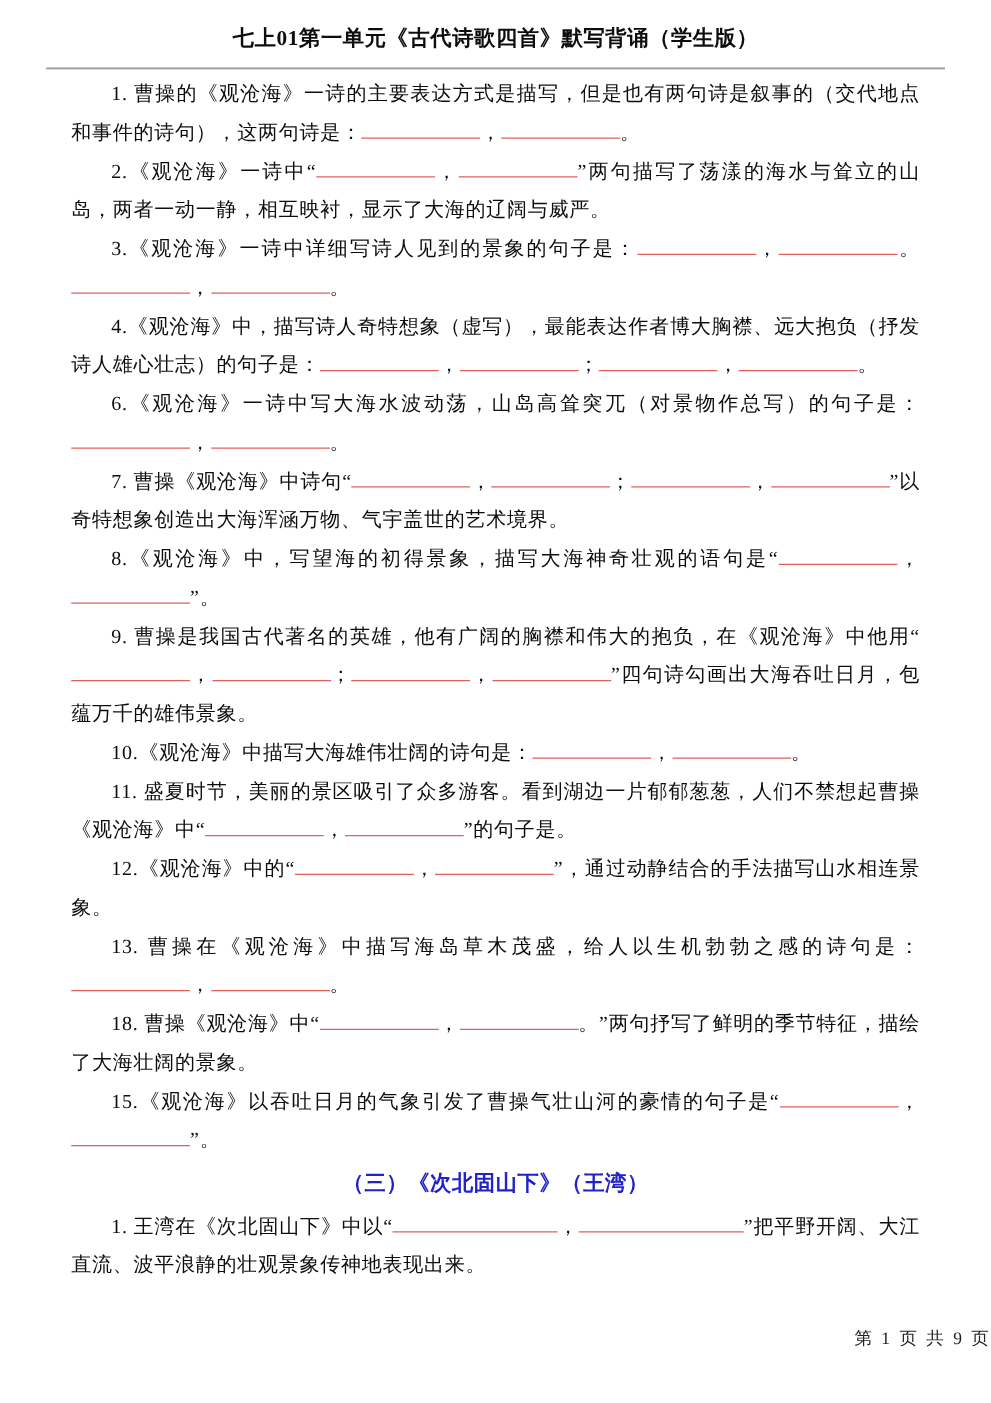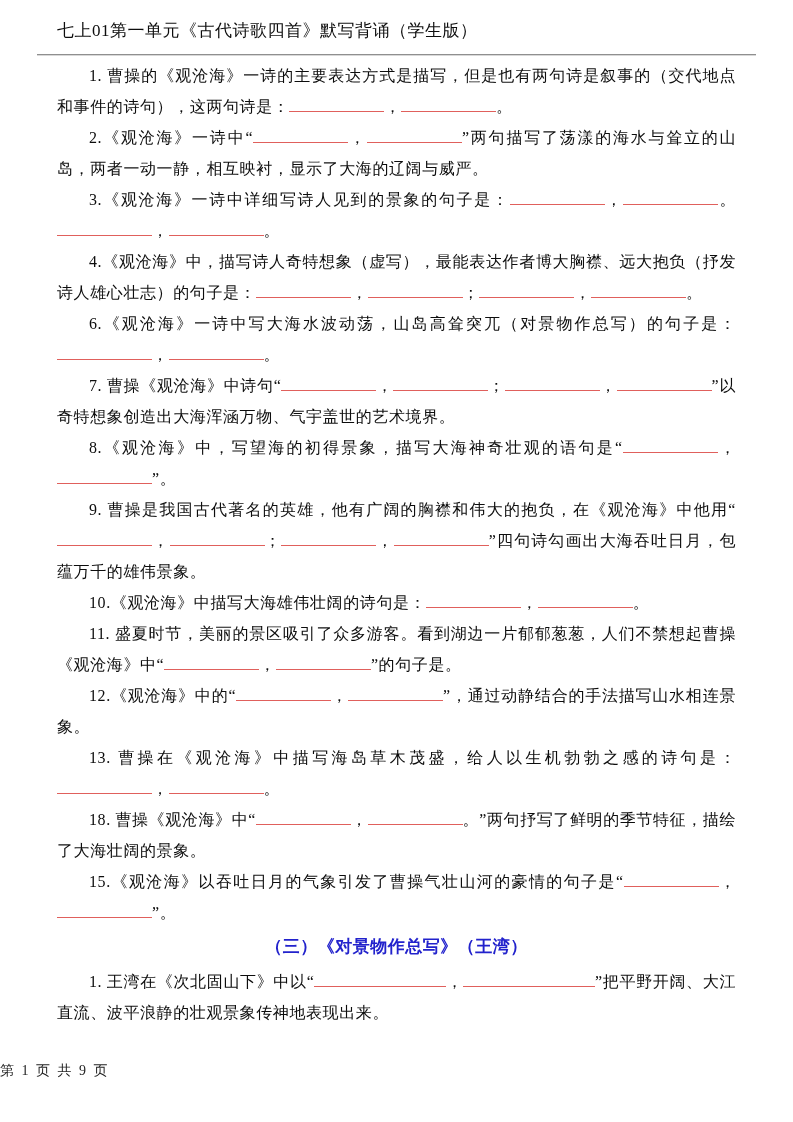--- a/index.html
+++ b/index.html
@@ -10,21 +10,22 @@
     height: 1122px;
     margin: 0 auto;
     background: #ffffff;
     font-family: "Liberation Serif", "DejaVu Serif", serif;
     color: #0d0d0d;
     padding: 18px 57px 0 57px;
     overflow: hidden;
   }
   .doc-title {
     font-size: 17px;
-    font-weight: normal;
+    font-weight: bold;
+    text-align: center;
     margin: 0 0 10px 0;
     line-height: 26px;
     letter-spacing: 0.5px;
   }
   .title-rule {
     border: none;
     height: 2px;
     background: #8f8f8f;
     border-bottom: 1px solid #d8d8d8;
     margin: 0 -20px 4px -20px;
@@ -53,21 +54,21 @@
     height: 15px;
     border-bottom: 1.5px solid var(--blank-red, #e0605c);
     vertical-align: baseline;
   }
   .blank.long { width: 132px; }
   .page-footer {
     position: absolute;
     left: 0;
     right: 0;
     bottom: 42px;
-    text-align: left;
+    text-align: right;
     font-size: 14px;
     color: #222222;
     letter-spacing: 2px;
   }
 </style>
 </head>
 <body>
 
 <div class="page">
   <h1 class="doc-title">七上01第一单元《古代诗歌四首》默写背诵（学生版）</h1>
@@ -80,17 +81,17 @@
       <p class="question"><span>6.《观沧海》一诗中写大海水波动荡，山岛高耸突兀（对景物作总写）的句子是：</span><span class="blank"></span><span>，</span><span class="blank"></span><span>。</span></p>
       <p class="question"><span>7. 曹操《观沧海》中诗句“</span><span class="blank"></span><span>，</span><span class="blank"></span><span>；</span><span class="blank"></span><span>，</span><span class="blank"></span><span>”以奇特想象创造出大海浑涵万物、气宇盖世的艺术境界。</span></p>
       <p class="question"><span>8.《观沧海》中，写望海的初得景象，描写大海神奇壮观的语句是“</span><span class="blank"></span><span>，</span><span class="blank"></span><span>”。</span></p>
       <p class="question"><span>9. 曹操是我国古代著名的英雄，他有广阔的胸襟和伟大的抱负，在《观沧海》中他用“</span><span class="blank"></span><span>，</span><span class="blank"></span><span>；</span><span class="blank"></span><span>，</span><span class="blank"></span><span>”四句诗勾画出大海吞吐日月，包蕴万千的雄伟景象。</span></p>
       <p class="question"><span>10.《观沧海》中描写大海雄伟壮阔的诗句是：</span><span class="blank"></span><span>，</span><span class="blank"></span><span>。</span></p>
       <p class="question"><span>11. 盛夏时节，美丽的景区吸引了众多游客。看到湖边一片郁郁葱葱，人们不禁想起曹操《观沧海》中“</span><span class="blank"></span><span>，</span><span class="blank"></span><span>”的句子是。</span></p>
       <p class="question"><span>12.《观沧海》中的“</span><span class="blank"></span><span>，</span><span class="blank"></span><span>”，通过动静结合的手法描写山水相连景象。</span></p>
       <p class="question"><span>13. 曹操在《观沧海》中描写海岛草木茂盛，给人以生机勃勃之感的诗句是：</span><span class="blank"></span><span>，</span><span class="blank"></span><span>。</span></p>
       <p class="question"><span>18. 曹操《观沧海》中“</span><span class="blank"></span><span>，</span><span class="blank"></span><span>。”两句抒写了鲜明的季节特征，描绘了大海壮阔的景象。</span></p>
       <p class="question"><span>15.《观沧海》以吞吐日月的气象引发了曹操气壮山河的豪情的句子是“</span><span class="blank"></span><span>，</span><span class="blank"></span><span>”。</span></p>
-      <h2 class="section-heading">（三）《对景物作总写》（王湾）</h2>
+      <h2 class="section-heading">（三）《次北固山下》（王湾）</h2>
       <p class="question"><span>1. 王湾在《次北固山下》中以“</span><span class="blank long"></span><span>，</span><span class="blank long"></span><span>”把平野开阔、大江直流、波平浪静的壮观景象传神地表现出来。</span></p>
     </div>
   <div class="page-footer">第 1 页 共 9 页</div>
 </div>
 
 </body></html>

